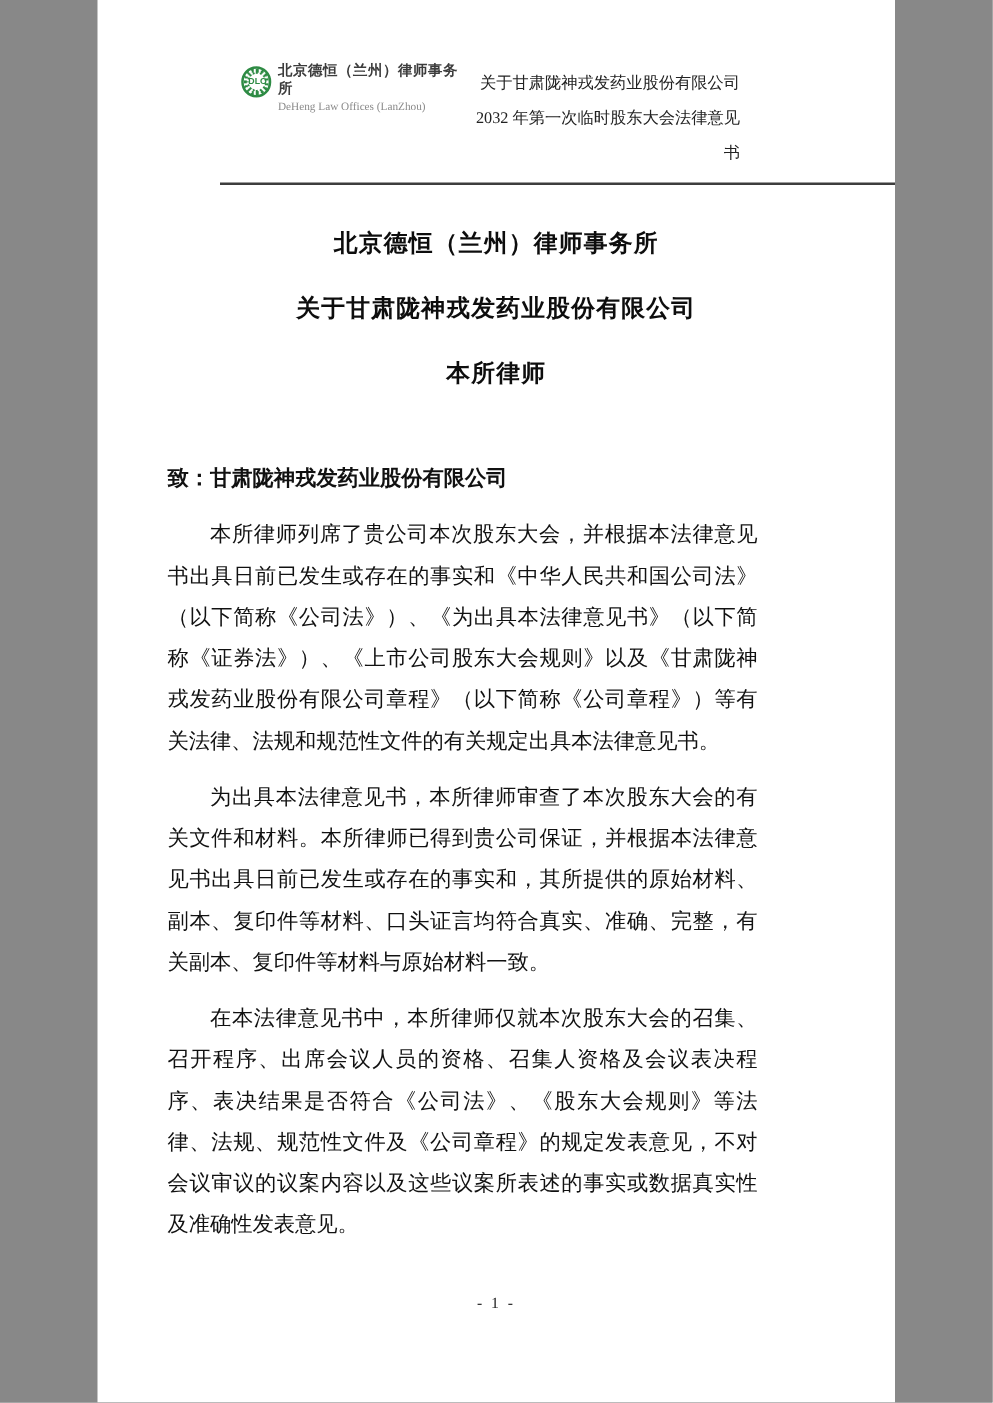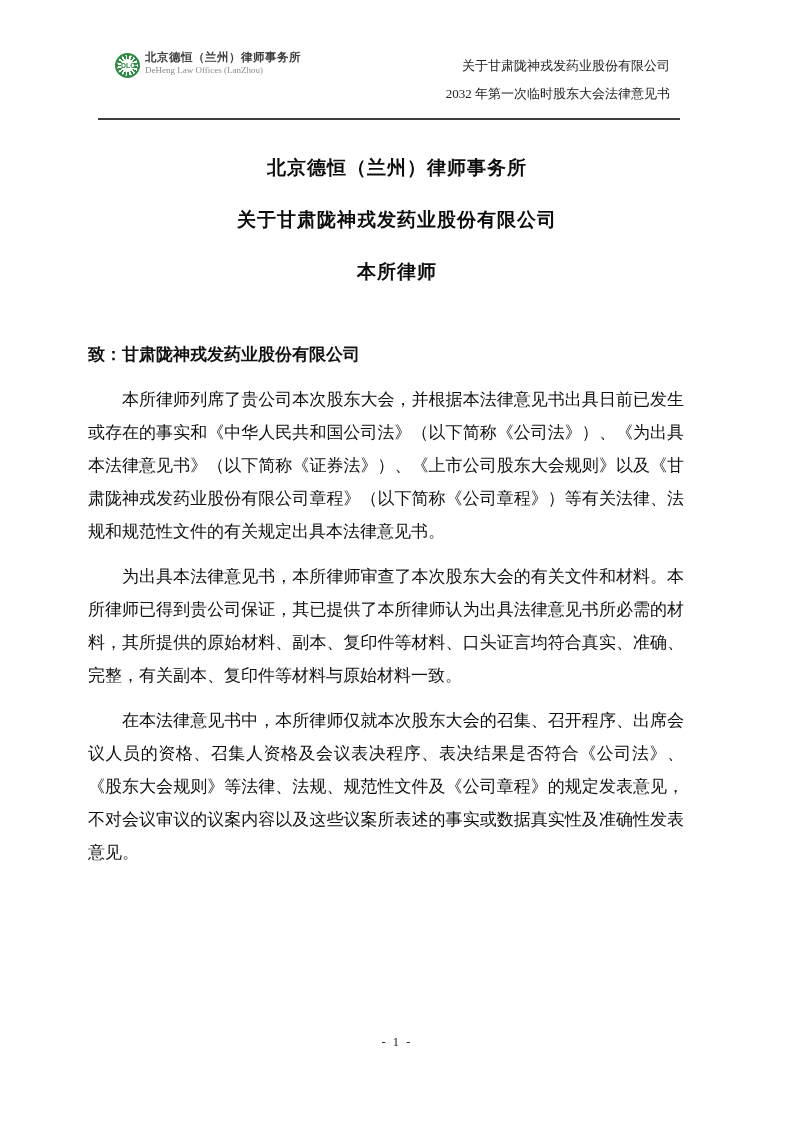--- a/index.html
+++ b/index.html
@@ -1,18 +1,18 @@
 <!DOCTYPE html>
 <html><head>
 <meta charset="utf-8">
 <style>
   html,body{margin:0;padding:0;background:#888;}
   .page{
     position:relative;
-    width:794px;height:1122px;
+    width:638px;height:1122px;
     margin:0 auto;
     background:#ffffff;
     font-family:"Liberation Serif","DejaVu Serif",serif;
     color:#111111;
     overflow:hidden;
     box-sizing:border-box;
   }
   
   .header{
     padding-top:50px;
@@ -76,21 +76,21 @@
     font-weight:bold;
     font-size:19px;
     color:#0d0d0d;
   }
   .title-line{
     line-height:52px;
     letter-spacing:1px;
   }
   
   .body-block{
-    margin:40px 110px 0 88px;
+    margin:40px 110px 0 56px;
     font-size:17px;
     line-height:33px;
     text-align:justify;
   }
   .salutation{
     font-weight:bold;
     margin:0 0 6px 0;
   }
   .para{
     text-indent:2em;
@@ -133,19 +133,19 @@
 
   <div class="title-block">
     <div class="title-line">北京德恒（兰州）律师事务所</div>
     <div class="title-line">关于甘肃陇神戎发药业股份有限公司</div>
     <div class="title-line">本所律师</div>
   </div>
 
   <div class="body-block">
     <p class="salutation">致：甘肃陇神戎发药业股份有限公司</p>
     <p class="para">本所律师列席了贵公司本次股东大会，并根据本法律意见书出具日前已发生或存在的事实和《中华人民共和国公司法》（以下简称《公司法》）、《为出具本法律意见书》（以下简称《证券法》）、《上市公司股东大会规则》以及《甘肃陇神戎发药业股份有限公司章程》（以下简称《公司章程》）等有关法律、法规和规范性文件的有关规定出具本法律意见书。</p>
-    <p class="para">为出具本法律意见书，本所律师审查了本次股东大会的有关文件和材料。本所律师已得到贵公司保证，其已提供了本所律师认为出具法律意见书所必需的材料，其所提供的原始材料、副本、复印件等材料、口头证言均符合真实、准确、完整，有关副本、复印件等材料与原始材料一致。</p>
+    <p class="para">为出具本法律意见书，本所律师审查了本次股东大会的有关文件和材料。本所律师已得到贵公司保证，并根据本法律意见书出具日前已发生或存在的事实和，其所提供的原始材料、副本、复印件等材料、口头证言均符合真实、准确、完整，有关副本、复印件等材料与原始材料一致。</p>
     <p class="para">在本法律意见书中，本所律师仅就本次股东大会的召集、召开程序、出席会议人员的资格、召集人资格及会议表决程序、表决结果是否符合《公司法》、《股东大会规则》等法律、法规、规范性文件及《公司章程》的规定发表意见，不对会议审议的议案内容以及这些议案所表述的事实或数据真实性及准确性发表意见。</p>
   </div>
 
   <div class="footer">- 1 -</div>
 
 </div>
 
 </body></html>

